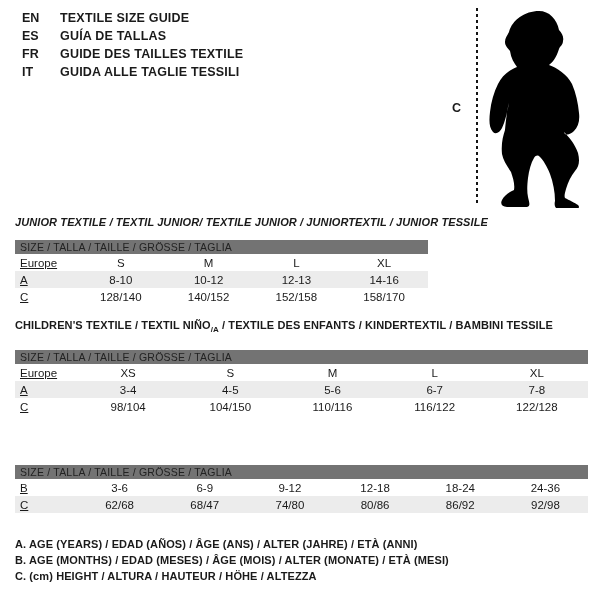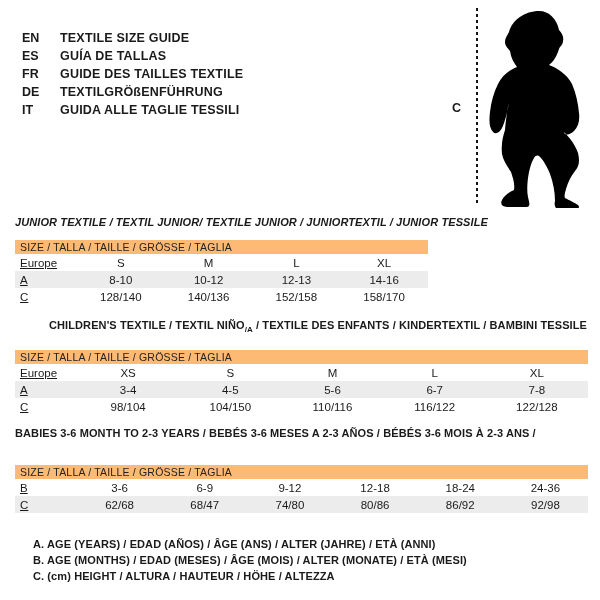--- a/index.html
+++ b/index.html
@@ -6,79 +6,75 @@
   body {
     width:600px; height:600px;
     background:#ffffff;
     font-family:"Liberation Sans", sans-serif;
     color:#1a1a1a;
     position:relative;
     overflow:hidden;
   }
 
   
-  .lang-block { position:absolute; left:22px; top:9px;margin-top:20px; }
+  .lang-block { position:absolute; left:22px; top:9px; }
   .lang-row { display:flex; height:18px; align-items:center; }
   .lang-code { width:38px; font-weight:bold; font-size:12.5px; }
   .lang-title { font-weight:bold; font-size:12.5px; letter-spacing:0.2px; }
 
   
   .fig-line {
     position:absolute; left:476px; top:8px; width:2px; height:198px;
     background:repeating-linear-gradient(to bottom,#141414 0 3px,transparent 3px 6px);
   }
   .fig-label { position:absolute; left:452px; top:101px; font-weight:bold; font-size:12.5px; }
   .fig-svg { position:absolute; left:487px; top:8px; }
 
   
   .tbl-title { position:absolute; left:15px; font-weight:bold; font-size:11px; letter-spacing:0.1px; white-space:nowrap; }
   .tbl-title sub { font-size:8px; }
   .t1-title { top:216px;font-style:italic; }
-  .t2-title { top:319px;margin-left:34px; }
+  .t2-title { top:319px; }
   .t3-title { top:426px; line-height:15px; }
 
   
   .size-table { position:absolute; left:15px; }
   .size-table .bar {
-    height:14px; line-height:14px; background:#fdba74;
+    height:14px; line-height:14px; background:#737373;
     font-size:10.5px; padding-left:5px; color:#222222; letter-spacing:0.2px;
   }
   .size-table .row { display:grid; height:17px; align-items:center; font-size:11.5px; text-align:center; }
   .size-table .row .first { text-align:left; padding-left:5px;text-decoration:underline; }
   .size-table > .row:nth-child(3) { background:#ececec; }
   .t1 { top:240px; width:413px; }
   .t1 .row { grid-template-columns:62px repeat(4,1fr); }
   .t2 { top:350px; width:573px; }
   .t2 .row { grid-template-columns:62px repeat(5,1fr); }
   .t3 { top:465px; width:573px; }
   .t3 .row { grid-template-columns:62px repeat(6,1fr); }
 
   
-  .footnotes { position:absolute; left:33px; top:536px; }
+  .footnotes { position:absolute; left:15px; top:536px; }
   .footnote { font-weight:bold; font-size:11px; line-height:16px; letter-spacing:0.1px; white-space:nowrap; }
 </style>
 </head>
 <body>
 
 <div class="lang-block">
   <div class="lang-row">
     <span class="lang-code">EN</span>
     <span class="lang-title">TEXTILE SIZE GUIDE</span>
   </div>
   <div class="lang-row">
     <span class="lang-code">ES</span>
     <span class="lang-title">GUÍA DE TALLAS</span>
   </div>
   <div class="lang-row">
     <span class="lang-code">FR</span>
     <span class="lang-title">GUIDE DES TAILLES TEXTILE</span>
-  </div>
-  <div class="lang-row">
-    <span class="lang-code">DE</span>
-    <span class="lang-title">TEXTILGRÖßENFÜHRUNG</span>
   </div>
   <div class="lang-row">
     <span class="lang-code">IT</span>
     <span class="lang-title">GUIDA ALLE TAGLIE TESSILI</span>
   </div>
 </div>
 
 <div class="fig-line"></div>
 <div class="fig-label">C</div>
 <svg class="fig-svg" width="108" height="200" viewBox="0 0 108 200">
@@ -136,21 +132,21 @@
   <div class="row">
     <span class="first">A</span>
     <span>8-10</span>
     <span>10-12</span>
     <span>12-13</span>
     <span>14-16</span>
   </div>
   <div class="row">
     <span class="first">C</span>
     <span>128/140</span>
-    <span>140/136</span>
+    <span>140/152</span>
     <span>152/158</span>
     <span>158/170</span>
   </div>
 </div>
 
 <div class="tbl-title t2-title">
   <span>CHILDREN'S TEXTILE / TEXTIL NIÑO</span><sub>/A</sub><span> / TEXTILE DES ENFANTS / KINDERTEXTIL / BAMBINI TESSILE</span>
 </div>
 <div class="size-table t2">
   <div class="bar">SIZE / TALLA / TAILLE / GRÖSSE / TAGLIA</div>
@@ -174,21 +170,20 @@
     <span class="first">C</span>
     <span>98/104</span>
     <span>104/150</span>
     <span>110/116</span>
     <span>116/122</span>
     <span>122/128</span>
   </div>
 </div>
 
 <div class="tbl-title t3-title">
-  <div>BABIES 3-6 MONTH TO 2-3 YEARS / BEBÉS 3-6 MESES A 2-3 AÑOS / BÉBÉS 3-6 MOIS À 2-3 ANS /</div>
 </div>
 <div class="size-table t3">
   <div class="bar">SIZE / TALLA / TAILLE / GRÖSSE / TAGLIA</div>
   <div class="row">
     <span class="first">B</span>
     <span>3-6</span>
     <span>6-9</span>
     <span>9-12</span>
     <span>12-18</span>
     <span>18-24</span>

